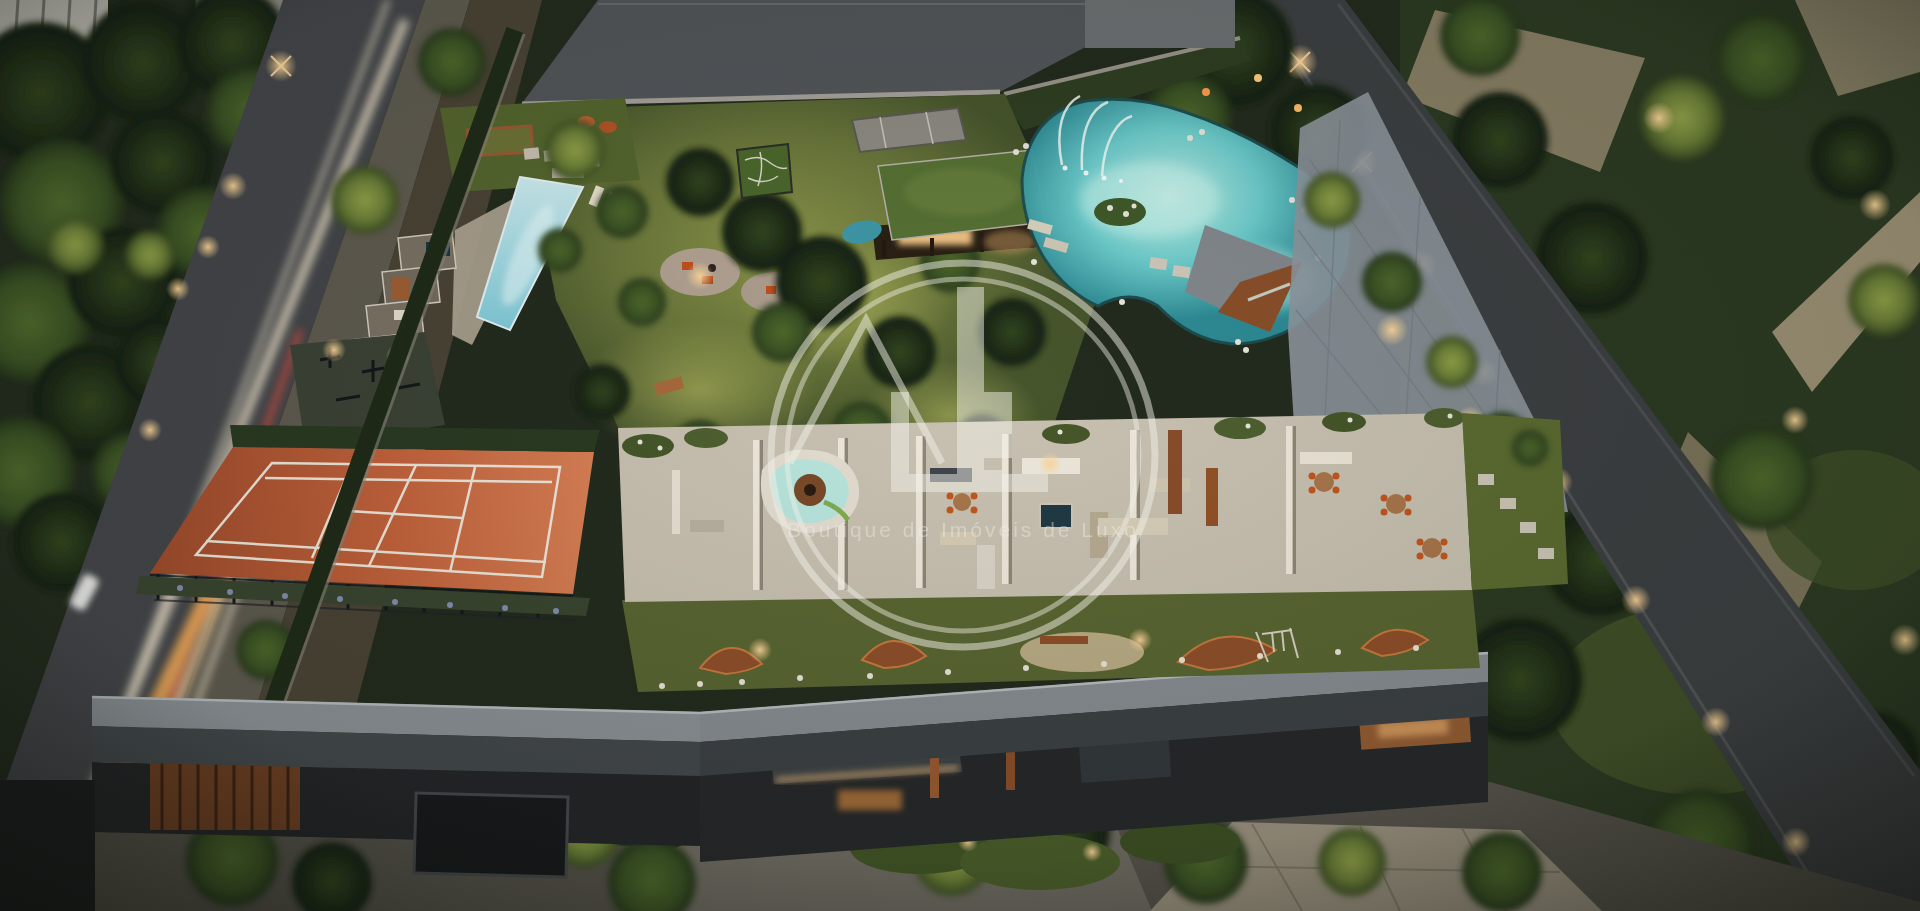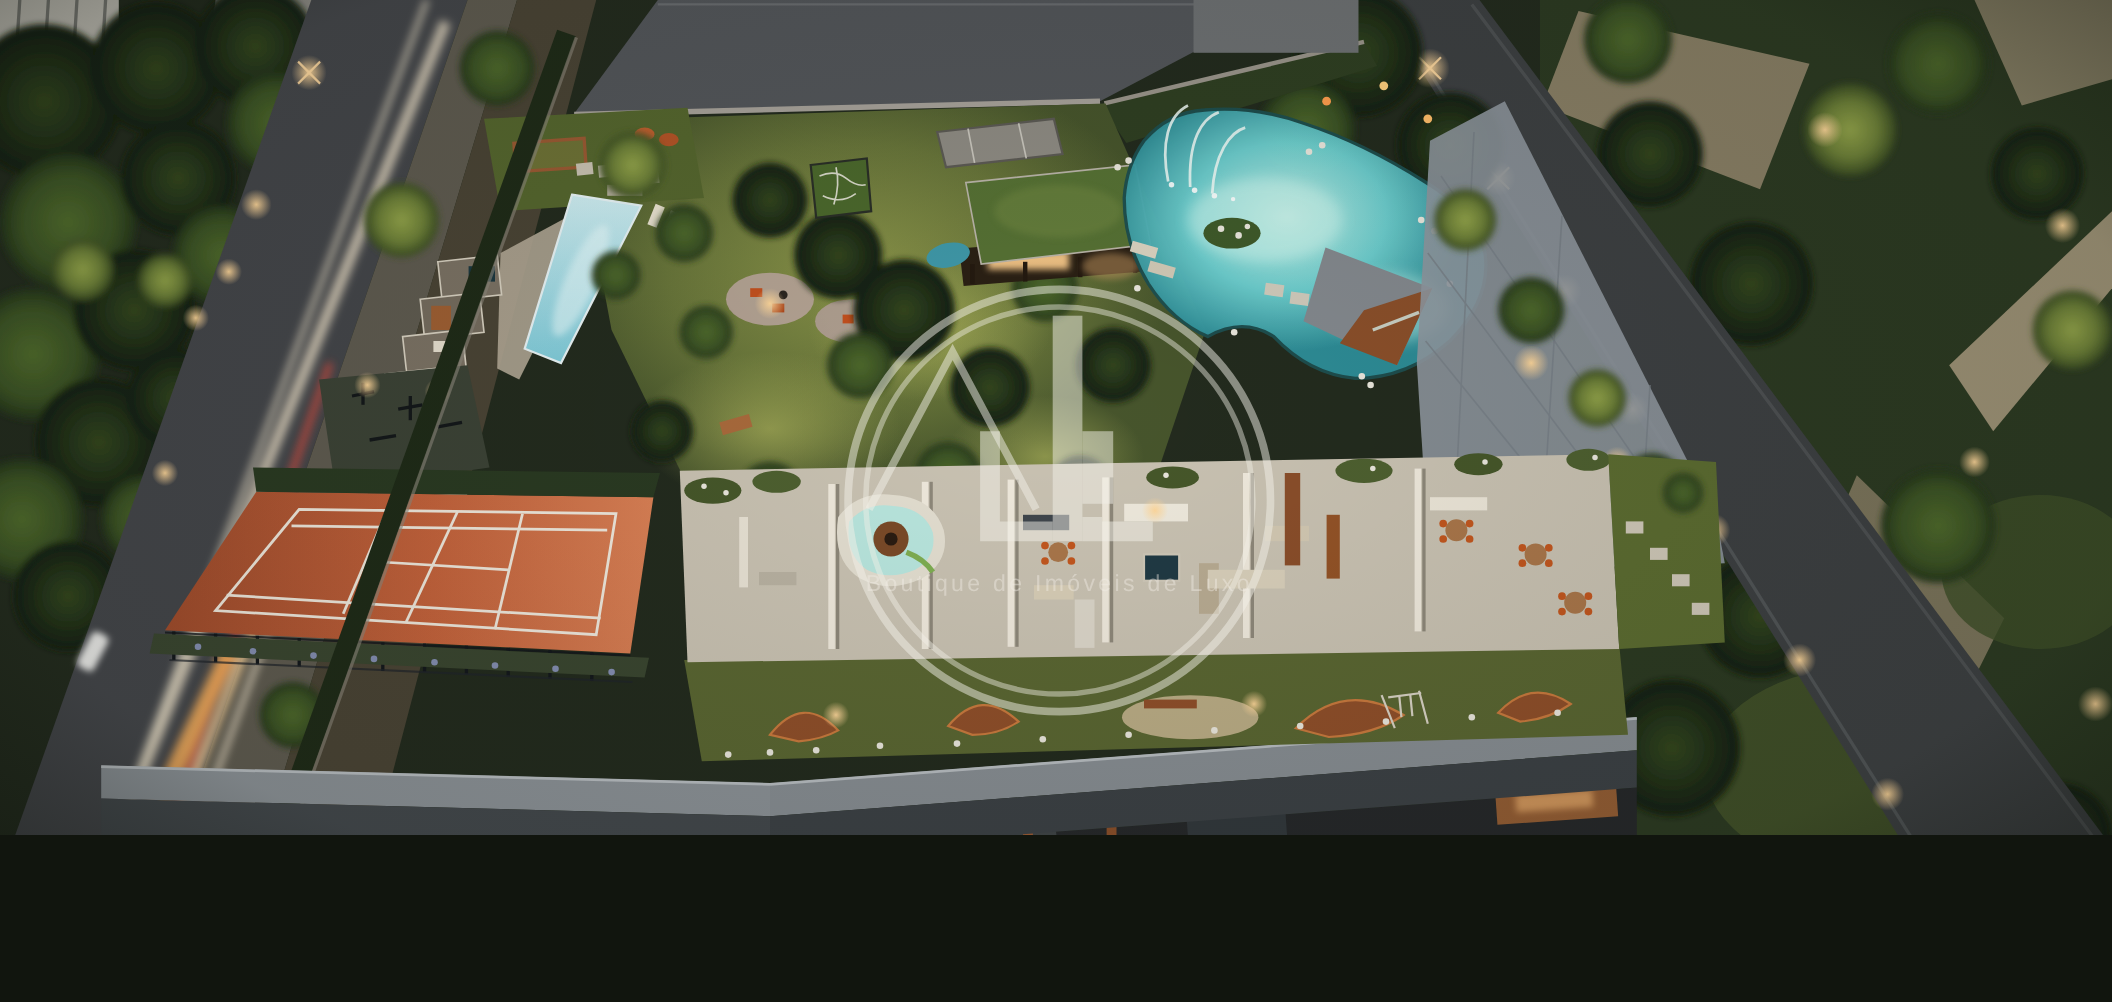--- a/index.html
+++ b/index.html
@@ -1,17 +1,17 @@
 <!DOCTYPE html>
 <html><head>
 <meta charset="utf-8">
 <title>Aerial rendering</title>
 <style>
   html,body{margin:0;padding:0;background:#11150e;}
-  .stage{position:relative;width:1920px;height:759px;overflow:hidden;
+  .stage{position:relative;width:1920px;height:911px;overflow:hidden;
          font-family:"Liberation Sans", sans-serif;}
   .stage svg{display:block;width:1920px;height:911px;}
   text.wm-tagline{font-family:"Liberation Sans", sans-serif;font-size:21px;
                   letter-spacing:3px;}
 </style>
 </head>
 <body>
 
 <div class="stage">
 <svg viewBox="0 0 1920 911" xmlns="http://www.w3.org/2000/svg">

